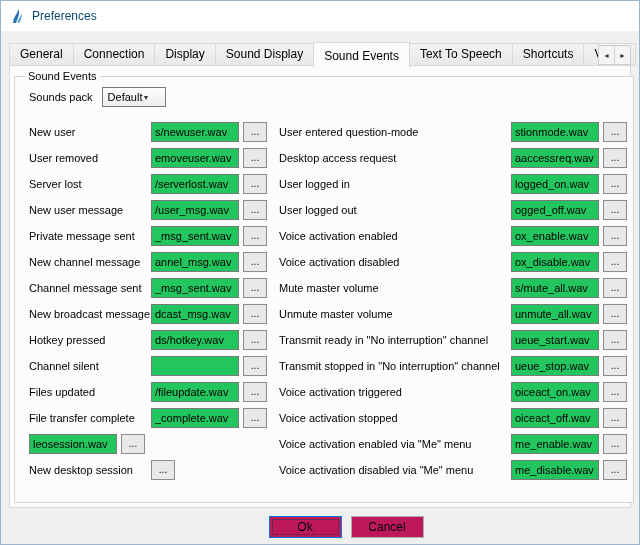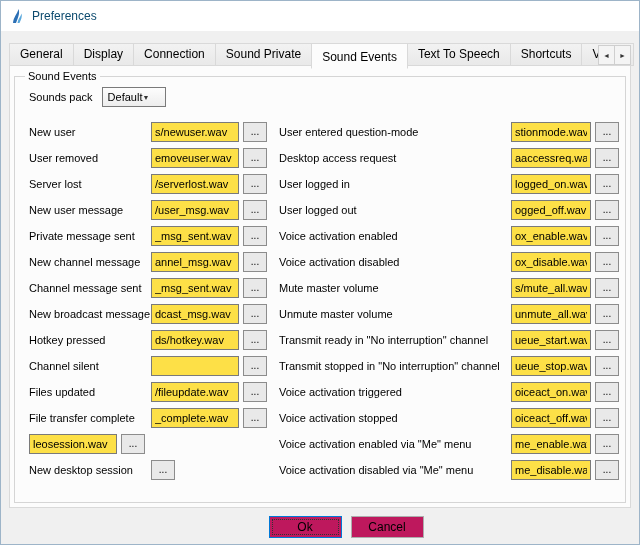--- a/index.html
+++ b/index.html
@@ -2,40 +2,40 @@
 <html><head>
 <meta charset="utf-8">
 <style>
   *{box-sizing:border-box;margin:0;padding:0}
   html,body{width:640px;height:545px;overflow:hidden}
   body{font-family:"Liberation Sans",sans-serif;background:#f0f0f0}
   .window{position:absolute;inset:0;border:1px solid #9db4c8;background:#f0f0f0;display:flex;flex-direction:column}
   .titlebar{height:30px;background:#ffffff;display:flex;align-items:center;padding-left:8px;flex:none}
   .app-icon{width:16px;height:16px;margin-right:7px;display:inline-block;flex:none}
   .title{font-size:12px;color:#0c4a6e}
-  .tabbar{position:relative;display:flex;align-items:flex-start;height:23px;margin:12px 8px 0;flex:none;z-index:2}
+  .tabbar{position:relative;display:flex;align-items:center;height:23px;margin:12px 8px 0;flex:none;z-index:2}
   .tab{flex:none;padding:3px 10px 4px;font-size:12px;color:#000;background:linear-gradient(#f2f2f2,#e9e9e9);border:1px solid #d9d9d9;margin-right:-1px;white-space:nowrap;cursor:default}
   .tab.active{background:#fcfcfc;border-bottom-color:#fcfcfc;position:relative;z-index:3;padding-top:6px}
   .tabscroll{position:absolute;right:0;bottom:1px;display:flex;z-index:4}
   .tabscroll button{width:17px;height:20px;border:1px solid #cfcfcf;background:#f4f4f4;font-size:7px;color:#333;padding:0;margin-left:-1px}
   .pane{flex:none;margin:-1px 8px 0;border:1px solid #d9d9d9;background:#fcfcfc;height:443px;padding:4px;z-index:1;position:relative}
   fieldset{border:1px solid #d5d5d5;height:100%;padding:2px 6px 0;background:#fcfcfc}
   legend{font-size:11px;padding:0 3px;margin-left:4px;color:#000}
   .sounds-row{display:flex;align-items:center;height:24px;margin:1px 0 10px 8px;font-size:11px}
   .combo{margin-left:9px;width:64px;height:20px;border:1px solid #7a7a7a;background:linear-gradient(#fdfdfd,#ededed);display:flex;align-items:center;padding:0 5px;font-size:11px;cursor:default}
   .combo .arrow{font-size:7px;color:#333;margin-top:1px}
   .columns{display:flex;gap:12px;padding-left:8px}
   .col{display:flex;flex-direction:column}
   .row{display:flex;align-items:center;height:26px}
   .row label{font-size:11px;color:#000;white-space:nowrap;overflow:hidden;flex:none}
   .col-left label{width:122px}
   .col-right label{width:232px}
-  .row input{flex:none;height:20px;border:1px solid #7a7a7a;background:#fde047;font:11px "Liberation Sans",sans-serif;padding:0 3px;margin-right:4px;color:#000}
+  .row input{flex:none;height:20px;border:1px solid #7a7a7a;background:#22c55e;font:11px "Liberation Sans",sans-serif;padding:0 3px;margin-right:4px;color:#000}
   .col-left input{width:88px}
-  .col-right input{width:80px}
+  .col-right input{width:88px}
   .browse{flex:none;width:24px;height:20px;border:1px solid #8c8c8c;background:#e9e9e9;font:10px "Liberation Sans",sans-serif;line-height:10px;padding:0;color:#000}
   .footer{display:flex;justify-content:center;gap:9px;padding-top:8px;padding-left:52px}
   .btn{width:73px;height:22px;font-size:12px;border:1px solid #adadad;background:#be185d;padding:0;color:#000}
   .btn.ok{border:1px solid #0078d7;outline:1px dotted #333;outline-offset:-4px}
 </style>
 </head>
 <body>
 
 <div class="window">
 
@@ -48,23 +48,23 @@
     </span>
     <span class="title">Preferences</span>
   </div>
 
   <div class="tabbar" id="tabbar">
     <div class="tabscroll">
       <button><span>◄</span></button>
       <button><span>►</span></button>
     </div>
   <div class="tab">General</div>
+      <div class="tab">Connection</div>
       <div class="tab">Display</div>
-      <div class="tab">Connection</div>
-      <div class="tab">Sound Private</div>
+      <div class="tab">Sound Display</div>
       <div class="tab active">Sound Events</div>
       <div class="tab">Text To Speech</div>
       <div class="tab">Shortcuts</div>
       <div class="tab">Video</div>
     </div>
 
   <div class="pane">
     <fieldset>
       <legend>Sound Events</legend>
 

